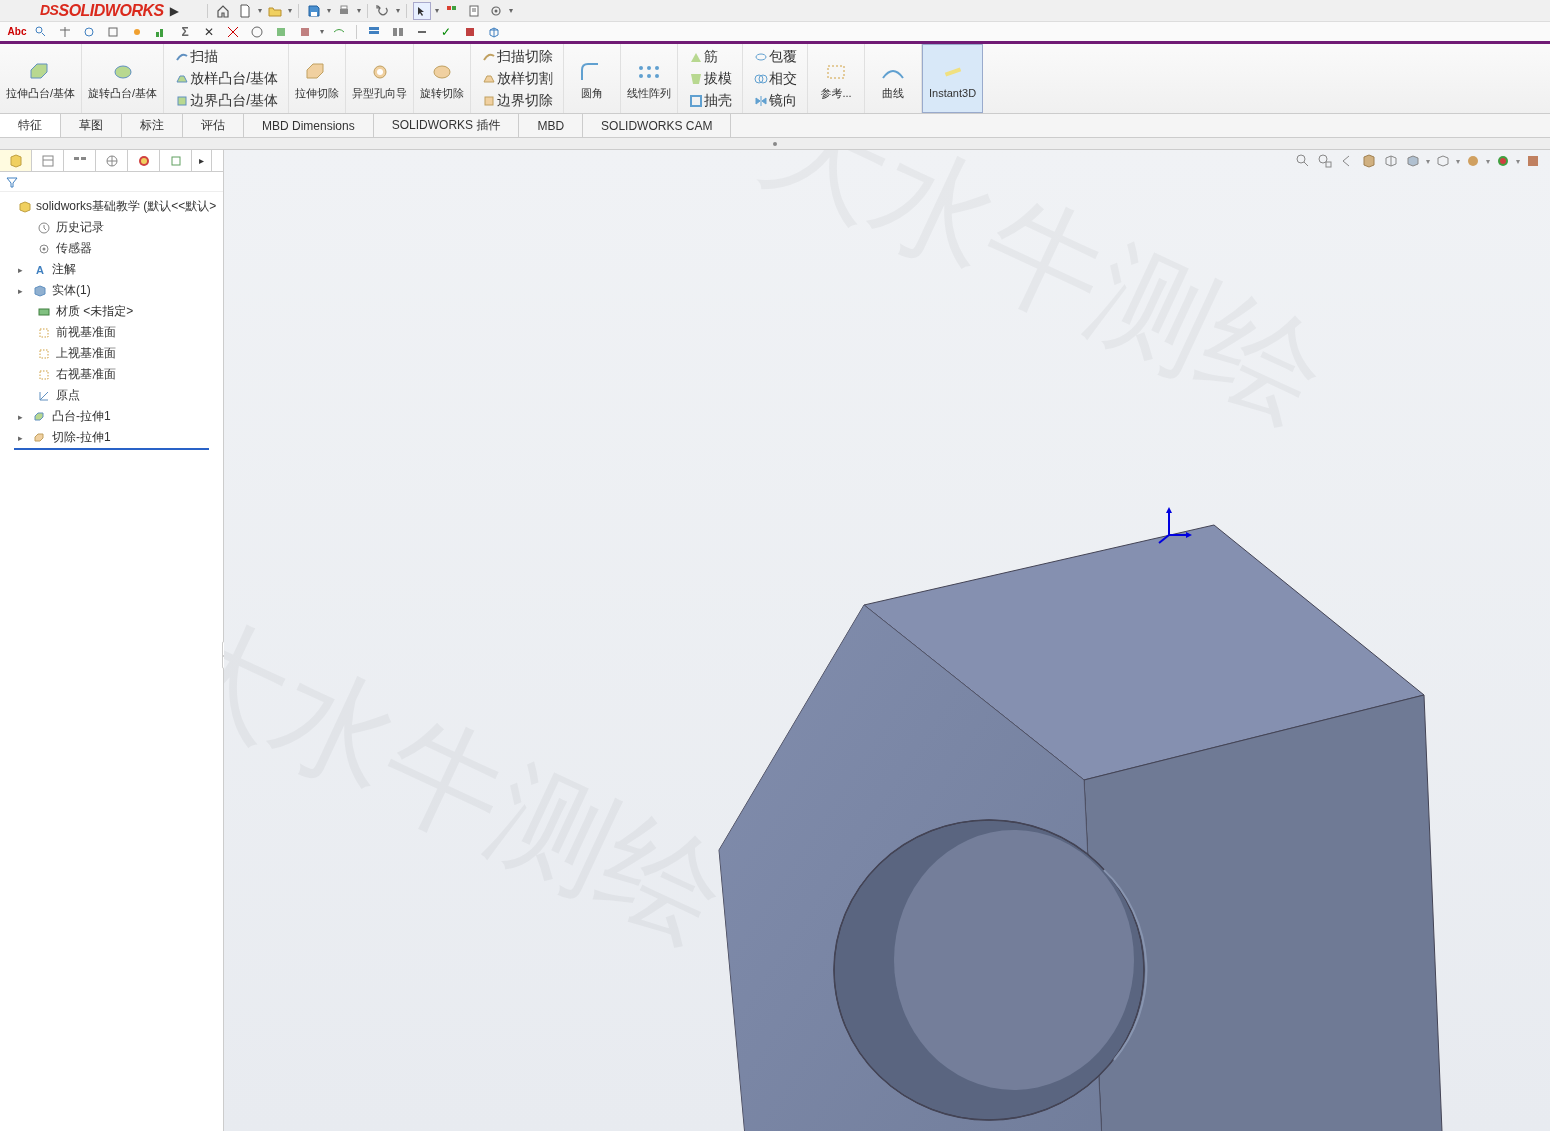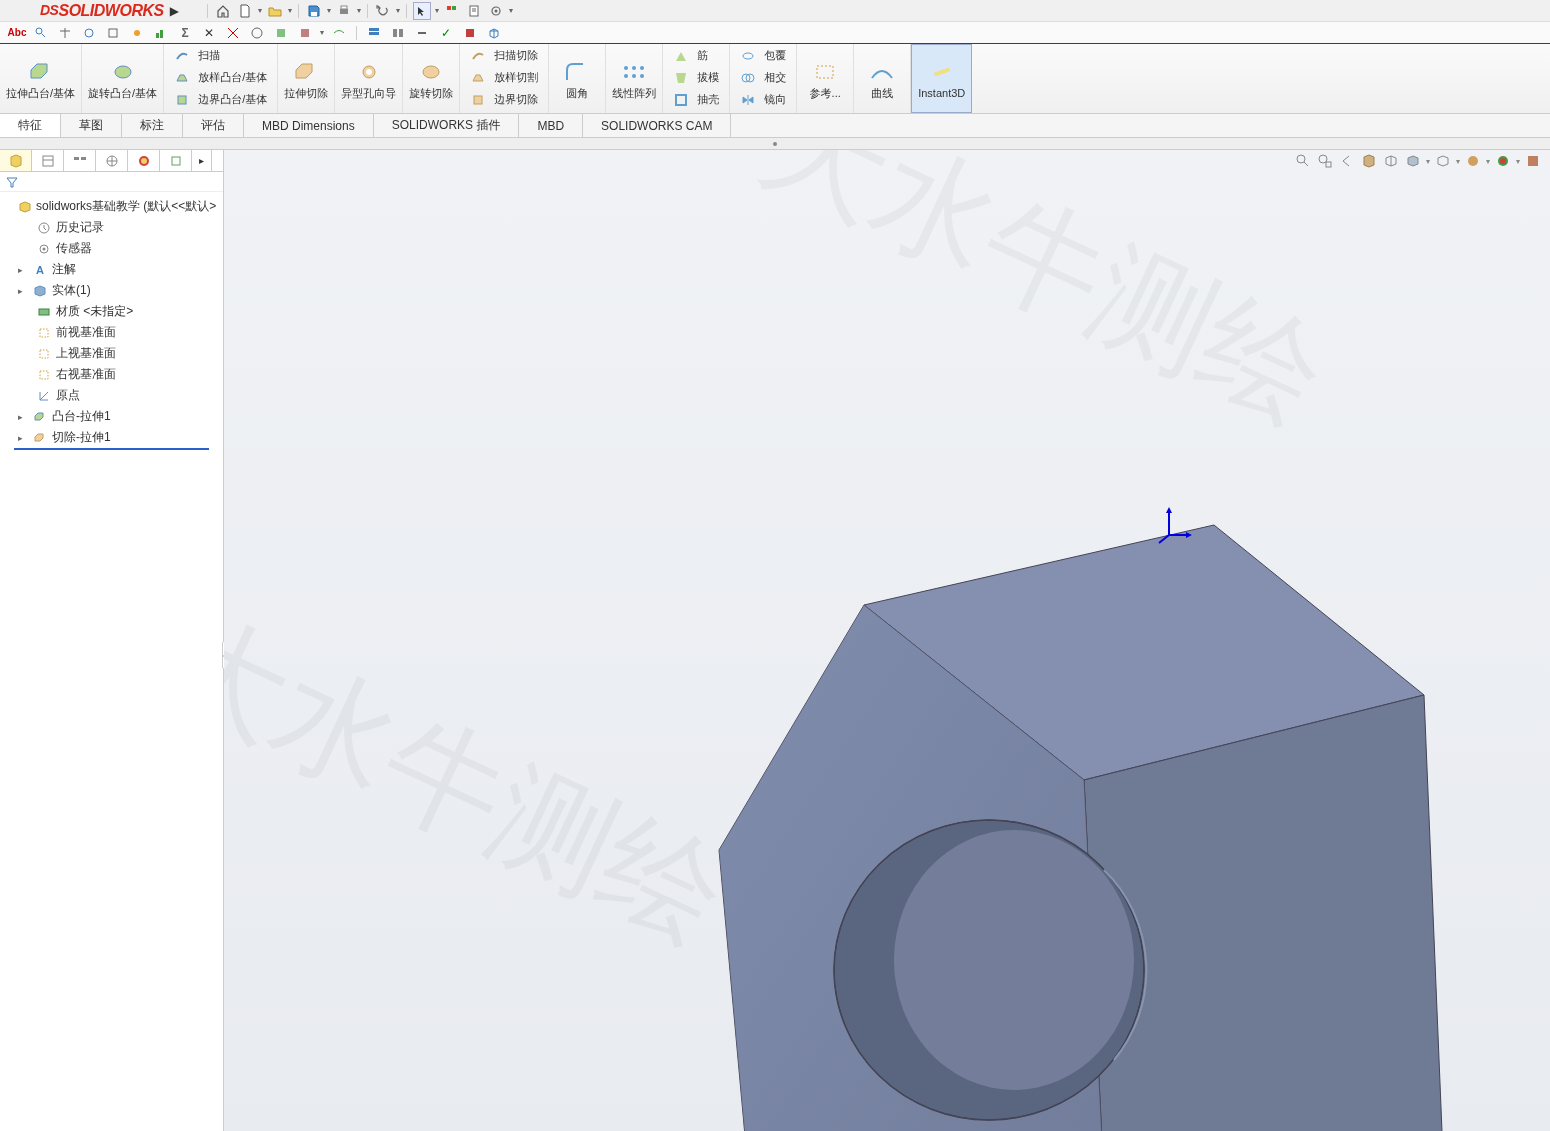--- a/index.html
+++ b/index.html
@@ -8,30 +8,30 @@
 .title-bar { height: 22px; background: #f0f0f0; display: flex; align-items: center; border-bottom: 1px solid #ddd; }
 .logo-area { display: flex; align-items: flex-start; padding: 0 4px; margin-left: 36px; }
 .logo-text { color: #da291c; font-weight: bold; font-style: italic; font-size: 16px; letter-spacing: -0.5px; }
 .logo-ds { font-size: 14px; }
 .play-btn { margin-left: 4px; padding: 2px; }
 .qat { display: flex; align-items: center; gap: 4px; margin-left: 20px; }
 .qat-icon { width: 18px; height: 18px; display: flex; align-items: center; justify-content: center; cursor: pointer; }
 .qat-sep { width: 1px; height: 14px; background: #ccc; margin: 0 2px; }
 .title-text { flex: 1; text-align: center; color: #555; font-size: 12px; }
 
-.secondary-bar { height: 22px; background: #fafafa; border-bottom: 1px solid #701a75; display: flex; align-items: center; padding-left: 8px; gap: 6px; }
+.secondary-bar { height: 22px; background: #fafafa; border-bottom: 3px solid #701a75; display: flex; align-items: center; padding-left: 8px; gap: 6px; }
 .sb-icon { width: 18px; height: 18px; cursor: pointer; display:flex; align-items:center; justify-content:center; }
 
 .ribbon { height: 70px; background: linear-gradient(#fafafa,#f0f0f0); border-bottom: 1px solid #ccc; display: flex; align-items: stretch; }
 .ribbon-group { display: flex; flex-direction: column; align-items: center; justify-content: center; padding: 2px 6px; border-right: 1px solid #e0e0e0; }
 .ribbon-big { display: flex; flex-direction: column; align-items: center; gap: 2px; cursor: pointer; min-width: 44px; }
 .ribbon-ico-lg { width: 30px; height: 26px; display:flex; align-items:center; justify-content:center; }
 .ribbon-lbl { font-size: 11px; line-height: 12px; text-align: center; color: #333; }
 .ribbon-col { display: flex; flex-direction: column; gap: 2px; }
-.ribbon-sm { display: flex; gap: 8px; cursor: pointer; padding: 1px 4px; font-size: 11px; height: 20px; }
+.ribbon-sm { display: flex; align-items: center; gap: 0; cursor: pointer; padding: 1px 4px; font-size: 14px; height: 20px; }
 .ribbon-ico-sm { width: 16px; height: 16px; display:flex; align-items:center; justify-content:center; }
 .ribbon-active { background: #d8e8f8; border: 1px solid #9ac; }
 
 .tabs { height: 24px; background: #f5f5f5; border-bottom: 1px solid #ccc; display: flex; align-items: stretch; }
 .tab { padding: 11px 18px; border-right: 1px solid #ccc; cursor: pointer; font-size: 12px; display:flex; align-items:center; }
 .tab.active { background: #fff; }
 
 .tree-toggle-bar { height: 12px; background: #eee; border-bottom: 1px solid #ccc; display:flex; align-items:center; justify-content:center; }
 .tree-dot { width: 4px; height: 4px; background: #888; border-radius: 50%; }
 

